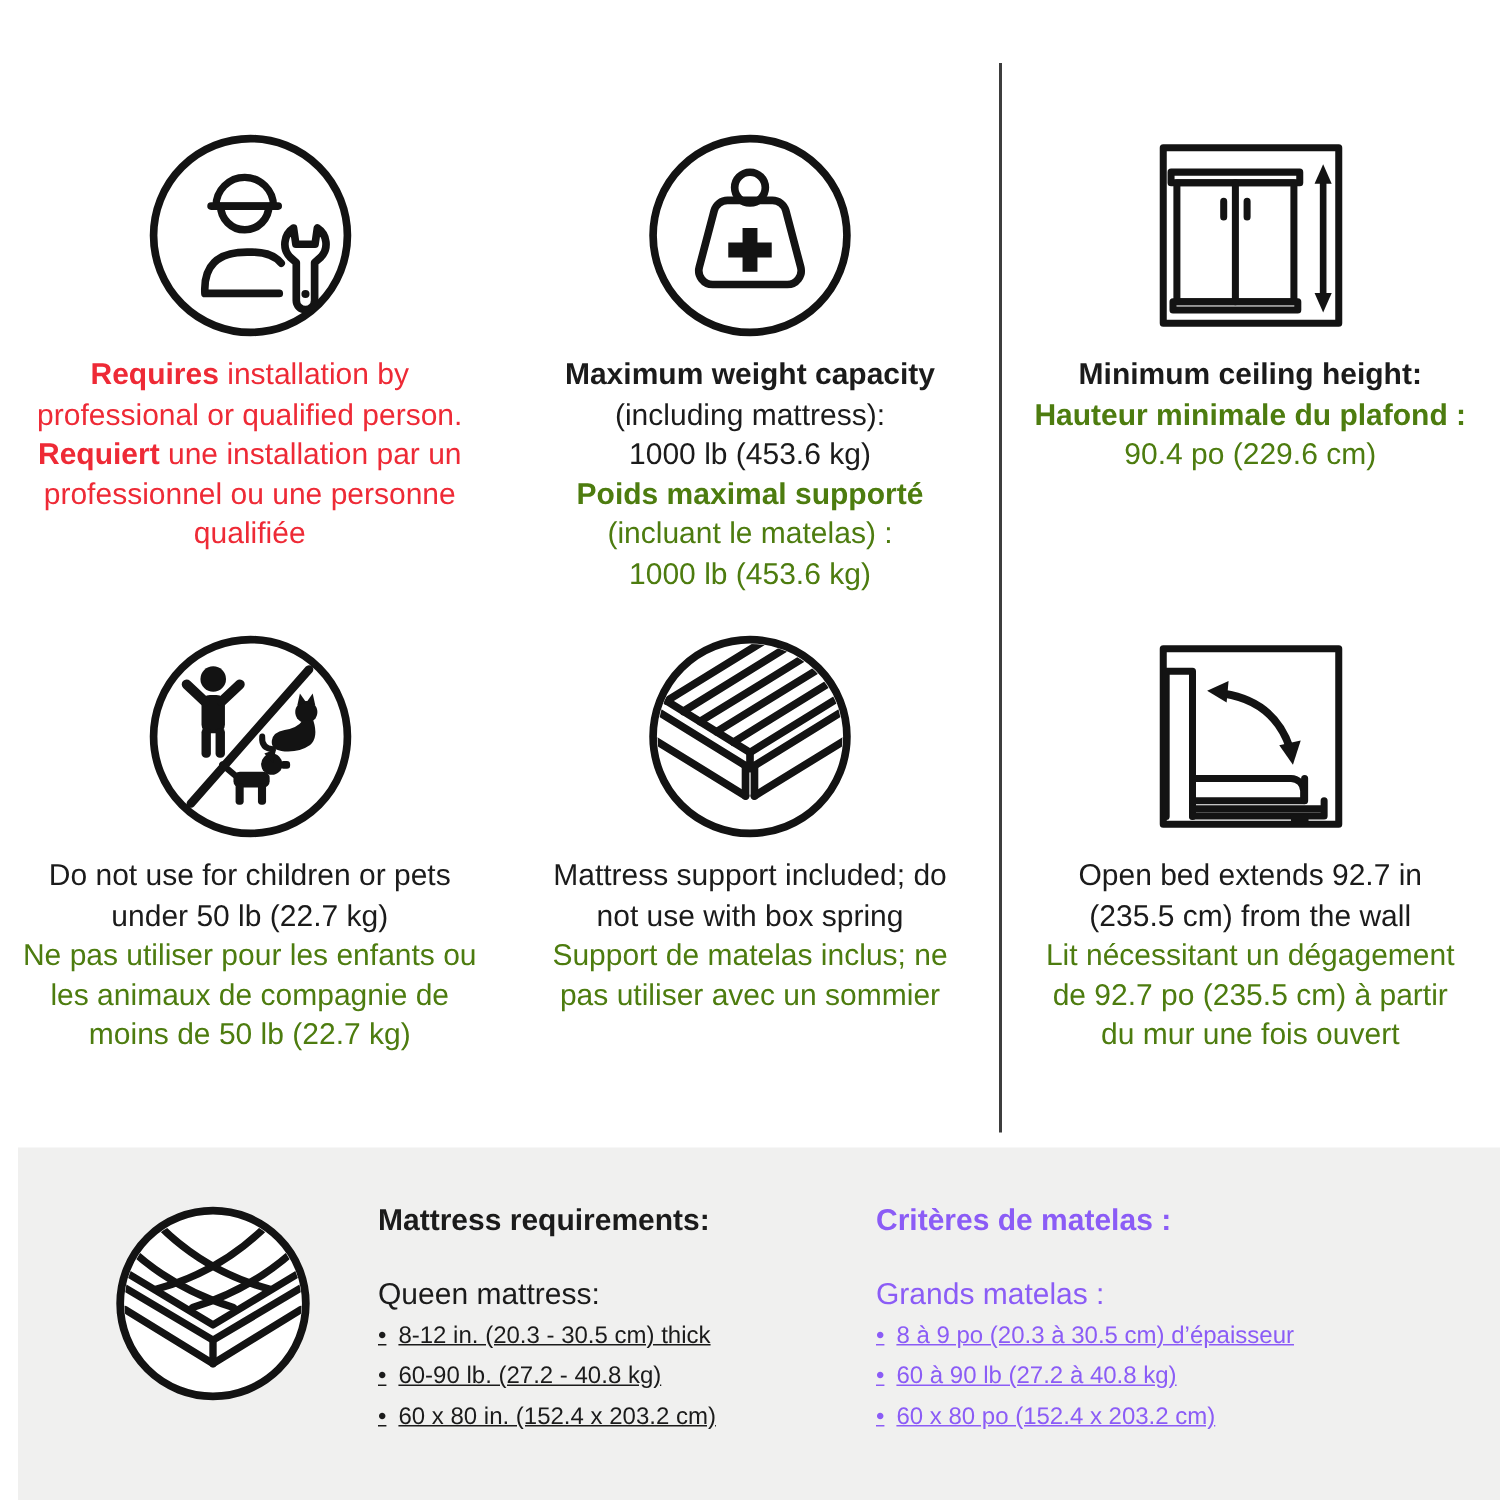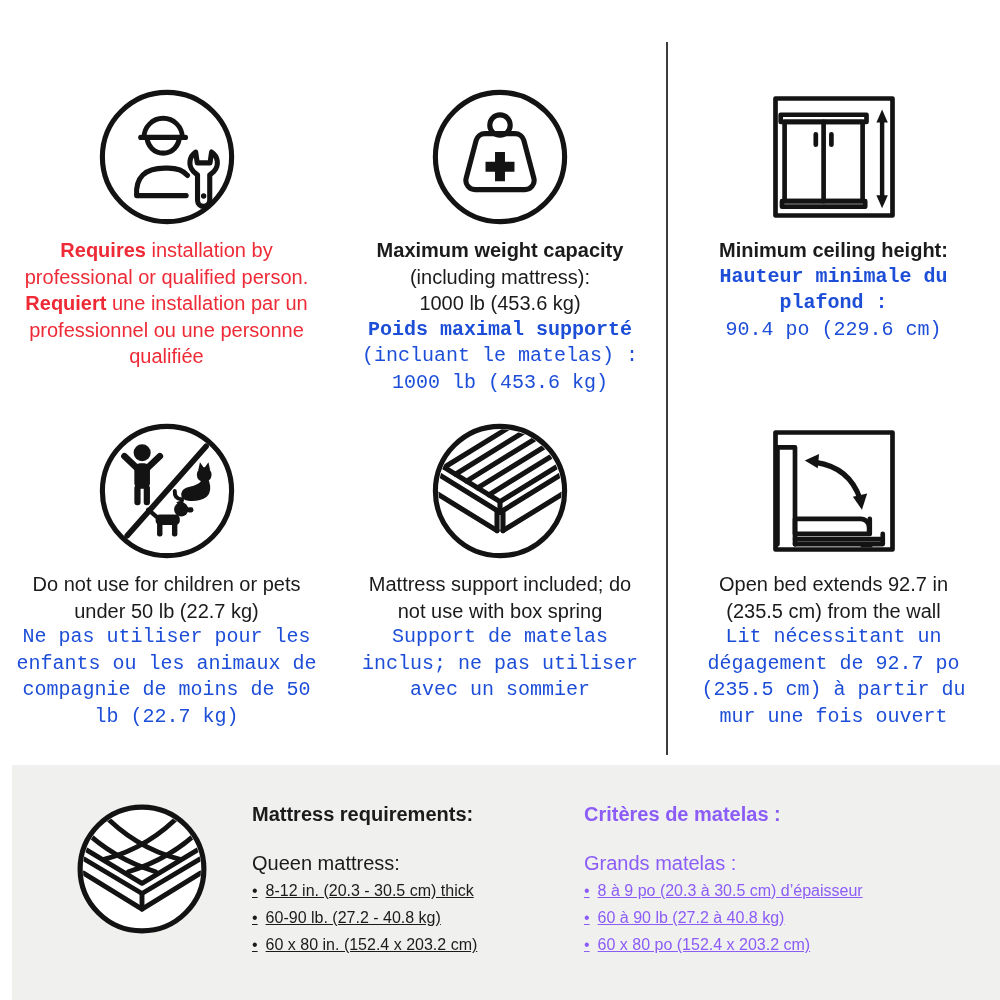--- a/index.html
+++ b/index.html
@@ -18,21 +18,21 @@
   .v-divider{position:absolute;left:666px;top:42px;width:2px;height:713px;background:#3d3d3d;}
   .cell{display:flex;flex-direction:column;align-items:center;text-align:center;}
   .row1{padding-top:86px;}
   .row2{padding-top:28px;}
   .icon-wrap{height:142px;display:flex;align-items:center;justify-content:center;}
   .icon-wrap svg{display:block;}
   .txt{margin-top:9px;font-size:20px;line-height:26.6px;}
   .txt p{margin:0;}
   .b{font-weight:bold;}
   .pre{white-space:pre-line;}
-  .fr{color:#1d4ed8;font-family:Liberation Mono, monospace;}
+  .fr{color:#4d7c0f;}
   .red-all p, .red-all span, .red-all b{color:#ee2a36;}
   .w1{max-width:318px;}
   .w2{max-width:300px;}
   .w3{max-width:310px;}
   .w4{max-width:312px;}
   .w5{max-width:292px;}
   .w6{max-width:280px;}
 
   
   .bottom-section{position:absolute;left:12px;top:765px;width:1000px;height:235px;

